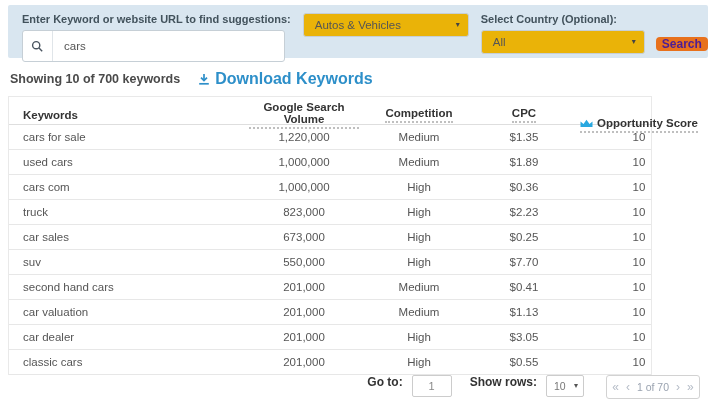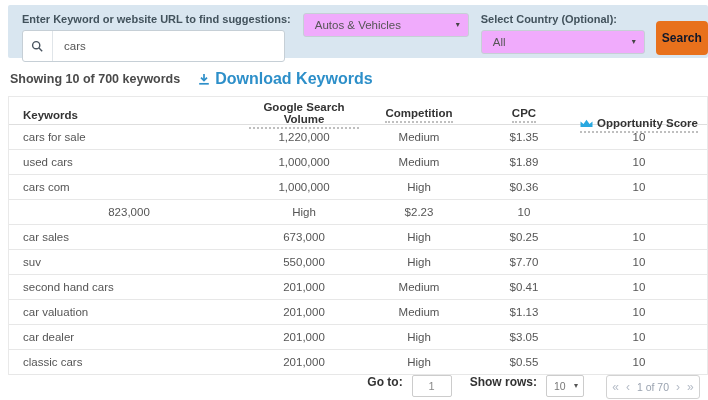--- a/index.html
+++ b/index.html
@@ -11,41 +11,41 @@
   .search-panel { position:absolute; top:5px; left:8px; width:700px; height:53px;
     background:#d9e6f0; border-radius:2px; display:flex; align-items:flex-start;
     padding:8px 0 0 14px; }
   .field { display:flex; flex-direction:column; gap:5px; }
   .field-label { font-size:11px; font-weight:600; color:#42525c; white-space:nowrap; }
   .kw-input { width:263px; height:32px; background:#fff; border:1px solid #c6cfd6;
     border-radius:3px; display:flex; align-items:center; cursor:text; }
   .kw-icon-box { width:30px; height:100%; border-right:1px solid #e0e5e9;
     display:flex; align-items:center; justify-content:center; }
   .kw-value { padding-left:11px; font-size:11.5px; color:#555; }
-  .select { height:24px; background:#f0abfc; border:1px solid #c6cfd6; border-radius:3px;
+  .select { height:24px; background:#eab308; border:1px solid #c6cfd6; border-radius:3px;
     display:flex; align-items:center; justify-content:space-between;
     padding:0 8px 0 11px; font-size:11.5px; color:#555; cursor:pointer; }
   .industry-field { margin-left:12px; }
   .industry-field .select { width:166px; }
   .country-field { margin-left:12px; }
   .country-field .select { width:164px; }
   .caret { font-size:8px; color:#444; line-height:1; }
-  .search-btn { margin-left:11px; margin-top:8px; width:54px; height:34px;
-    background:#e8711c; color:#0f172a; border:none; border-radius:4px;
+  .search-btn { margin-left:11px; margin-top:24px; width:54px; height:14px;
+    background:#e8711c; color:#4c1d95; border:none; border-radius:4px;
     font-size:12px; font-weight:600; cursor:pointer; font-family:inherit; }
 
   
   .results-bar { position:absolute; top:70px; left:10px; display:flex;
     align-items:center; gap:18px; }
   .showing { font-size:12.5px; font-weight:600; color:#4a4a4a; }
   .download { display:flex; align-items:center; gap:5px; color:#2d8fc9;
     font-size:16px; font-weight:600; cursor:pointer; }
 
   
-  .table { position:absolute; top:96px; left:8px; width:700px;
+  .table { position:absolute; top:96px; left:8px; width:644px;
     border:1px solid #e9e9e9; border-bottom:none; background:#fff; }
   .thead, .trow { display:grid; grid-template-columns:240px 110px 120px 90px 140px;
     align-items:center; }
   .thead { height:28px; border-bottom:1px solid #dedede; }
   .th { font-size:11.5px; font-weight:700; color:#333; text-align:center; }
   .th.c0, .cell.c0 { text-align:left; padding-left:14px; }
   .dotted { display:inline-block; border-bottom:2px dotted #bfbfbf; padding-bottom:2px; }
   .opp-head { display:inline-flex; align-items:center; gap:4px;margin-top:20px; }
   .trow { height:25px; border-bottom:1px solid #e7e7e7; }
   .cell { font-size:11.5px; color:#555; text-align:center; }
@@ -160,20 +160,21 @@
           <div class="cell c4">10</div>
         </div>
         <div class="trow">
           <div class="cell c0">cars com</div>
           <div class="cell c1">1,000,000</div>
           <div class="cell c2">High</div>
           <div class="cell c3">$0.36</div>
           <div class="cell c4">10</div>
         </div>
         <div class="trow">
+          <div class="cell c0">truck</div>
           <div class="cell c1">823,000</div>
           <div class="cell c2">High</div>
           <div class="cell c3">$2.23</div>
           <div class="cell c4">10</div>
         </div>
         <div class="trow">
           <div class="cell c0">car sales</div>
           <div class="cell c1">673,000</div>
           <div class="cell c2">High</div>
           <div class="cell c3">$0.25</div>

